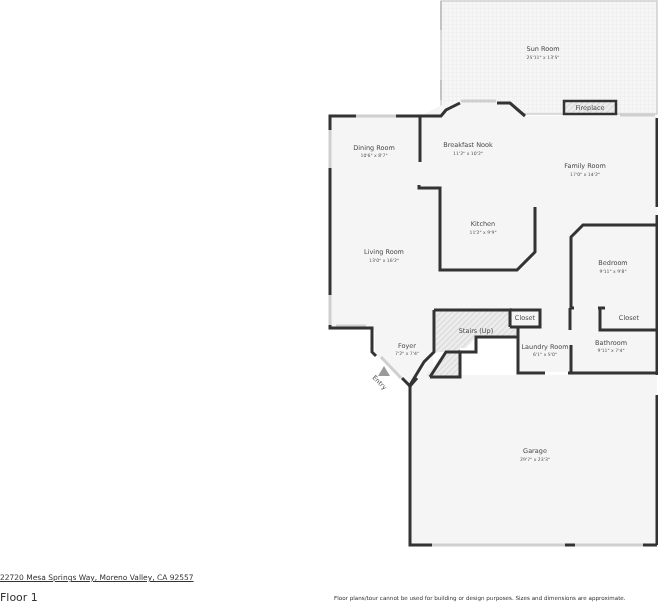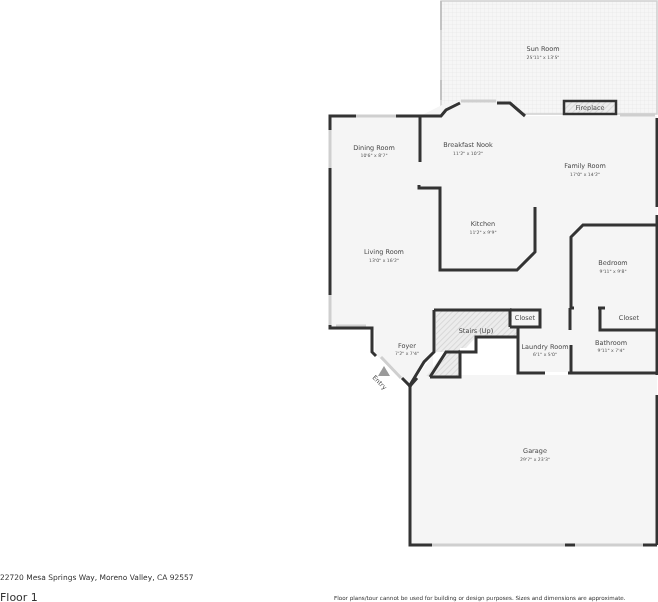--- a/index.html
+++ b/index.html
@@ -1,20 +1,20 @@
 <!DOCTYPE html>
 <html><head>
 <meta charset="utf-8">
 <style>
   html, body { margin:0; padding:0; background:#ffffff; }
   body { width:658px; height:602px; position:relative; overflow:hidden; font-family:"Liberation Sans", sans-serif; }
   svg.plan { position:absolute; left:0; top:0; }
   .room-label { font-family:"DejaVu Sans", sans-serif; font-size:6.5px; fill:#4a4a4a; text-anchor:middle; }
   .room-dim { font-family:"DejaVu Sans", sans-serif; font-size:4.6px; fill:#555; text-anchor:middle; }
-  .address { position:absolute; left:0; top:573px; font-family:"DejaVu Sans", sans-serif; font-size:7.5px; color:#333; white-space:nowrap; }
+  .address { position:absolute; left:0; top:573px; font-family:"DejaVu Sans", sans-serif; font-size:7.5px; color:#333; white-space:nowrap;text-decoration:underline; }
   .floor { position:absolute; left:0; top:591px; font-family:"DejaVu Sans", sans-serif; font-size:11px; color:#333; }
   .disclaimer { position:absolute; left:334px; top:595px; font-family:"DejaVu Sans", sans-serif; font-size:5.6px; color:#333; white-space:nowrap; }
 </style>
 </head>
 <body>
 
 <svg class="plan" width="658" height="602" viewBox="0 0 658 602">
   <defs>
     <pattern id="grid" width="4" height="4" patternUnits="userSpaceOnUse">
       <rect width="4" height="4" fill="#f6f6f6"></rect>

